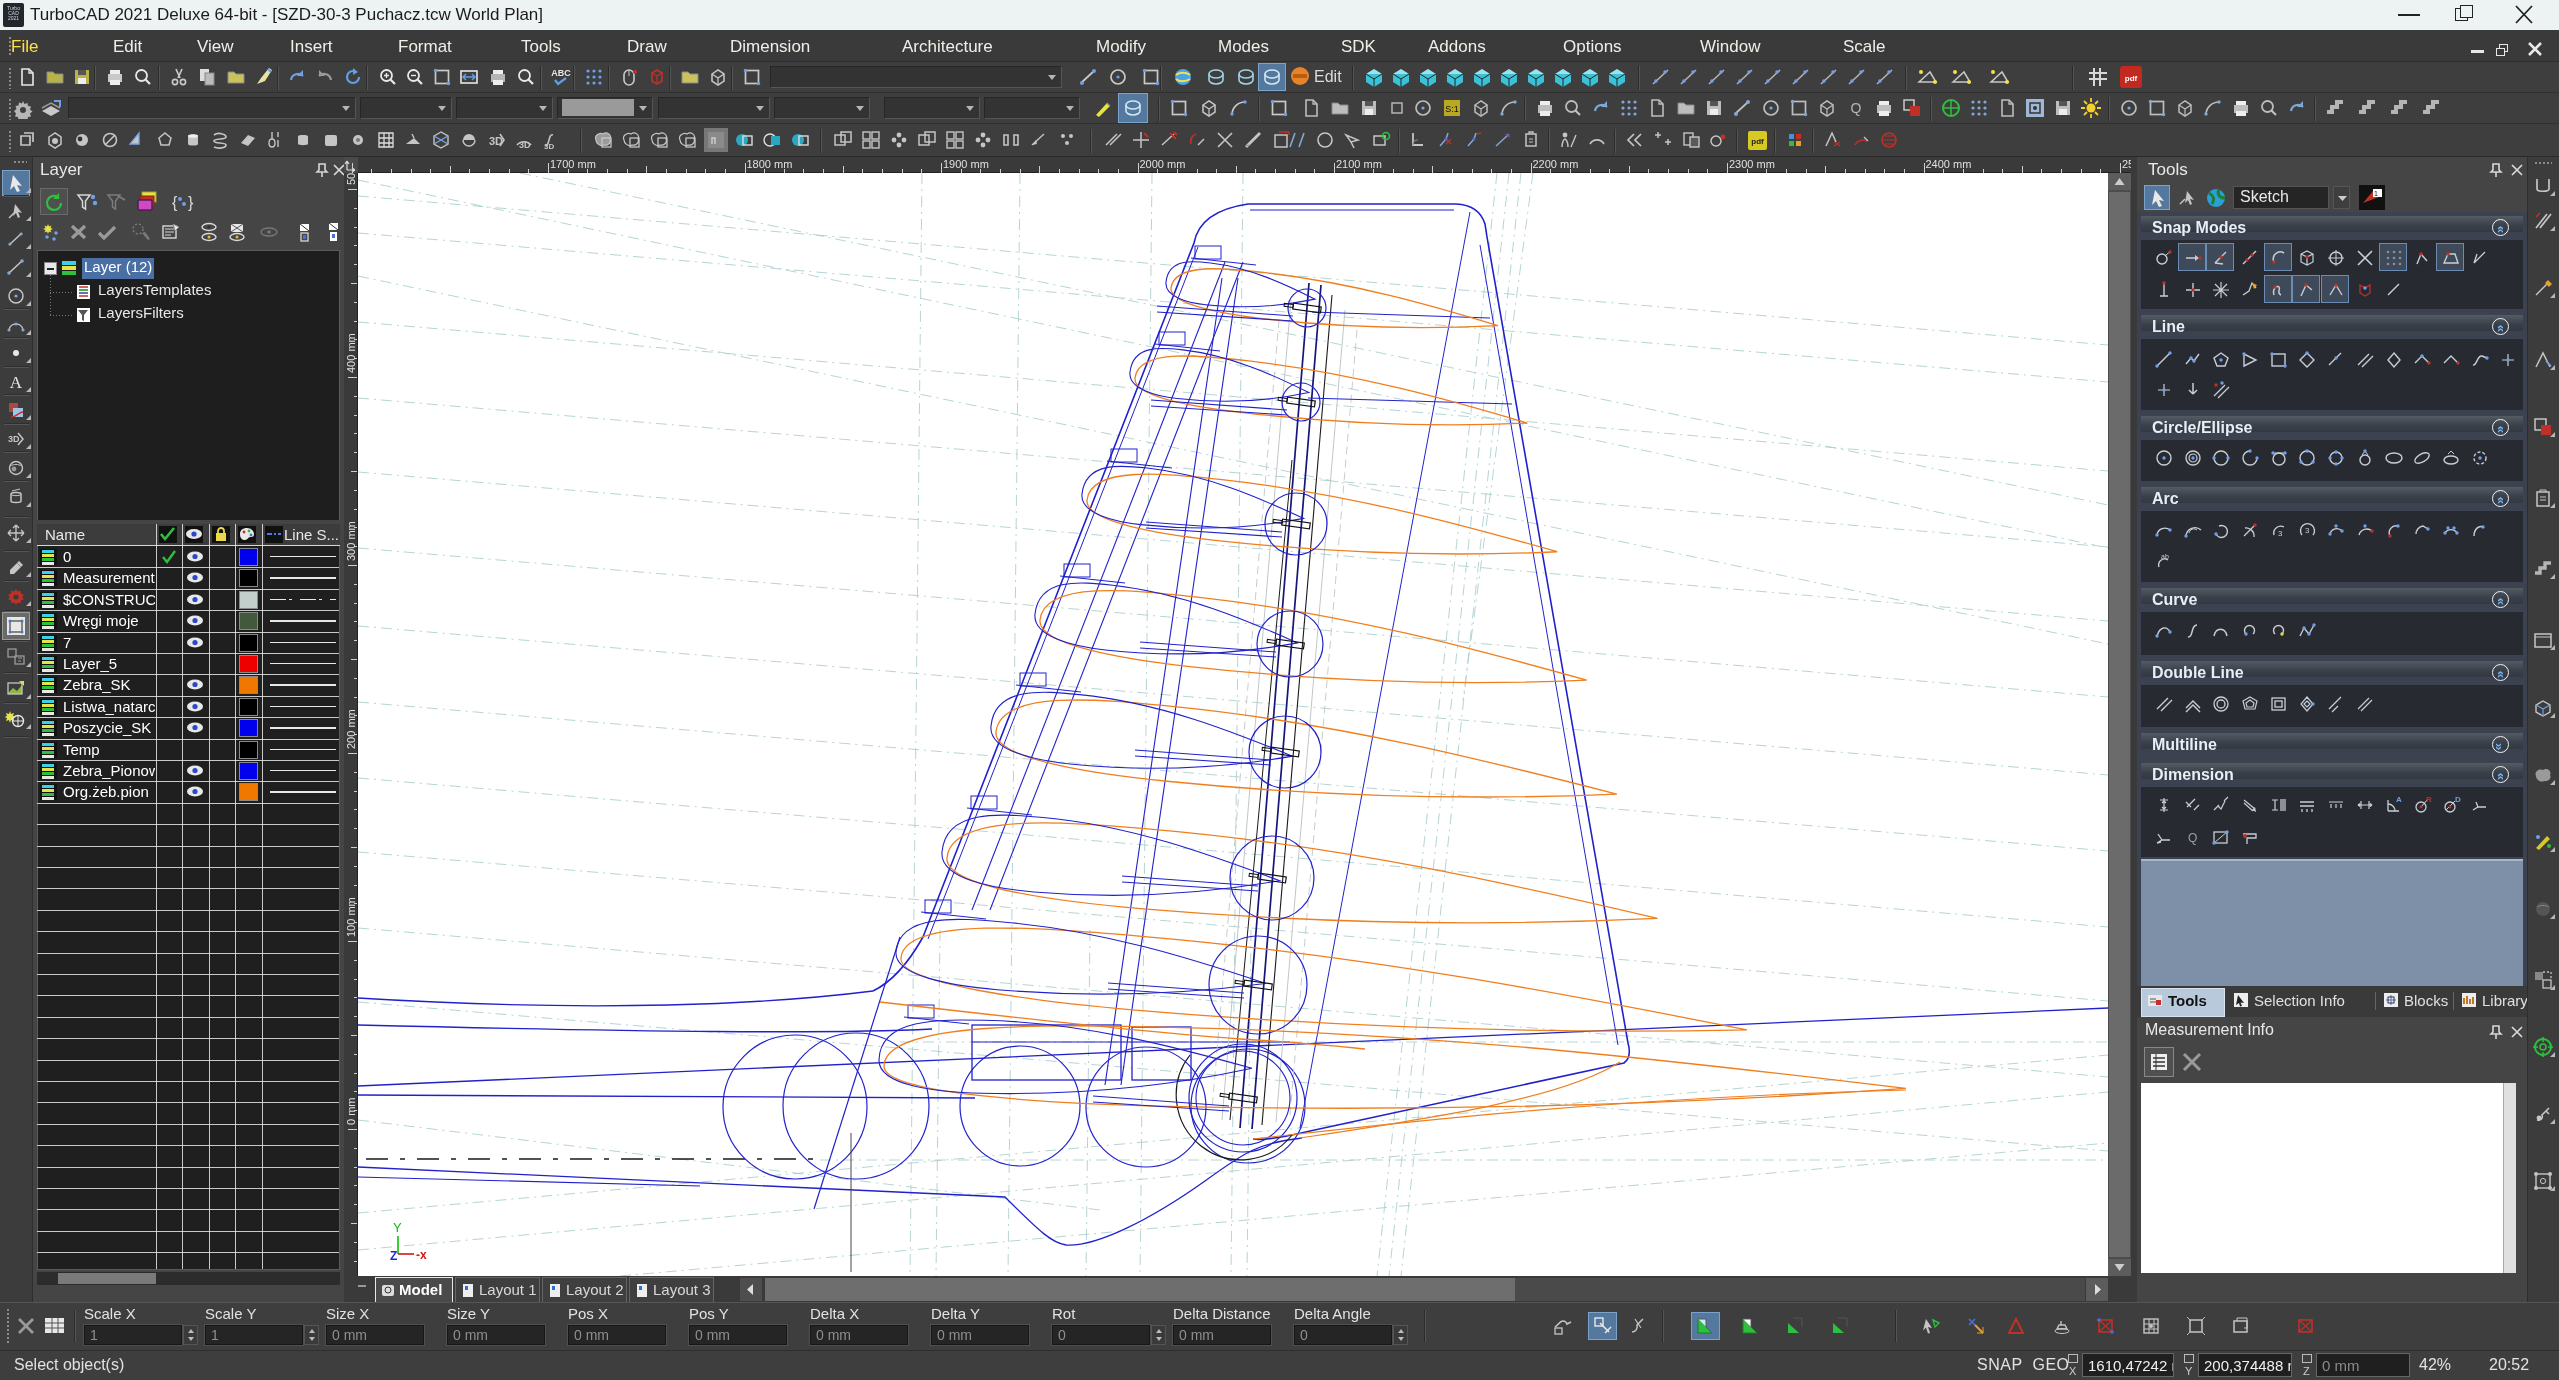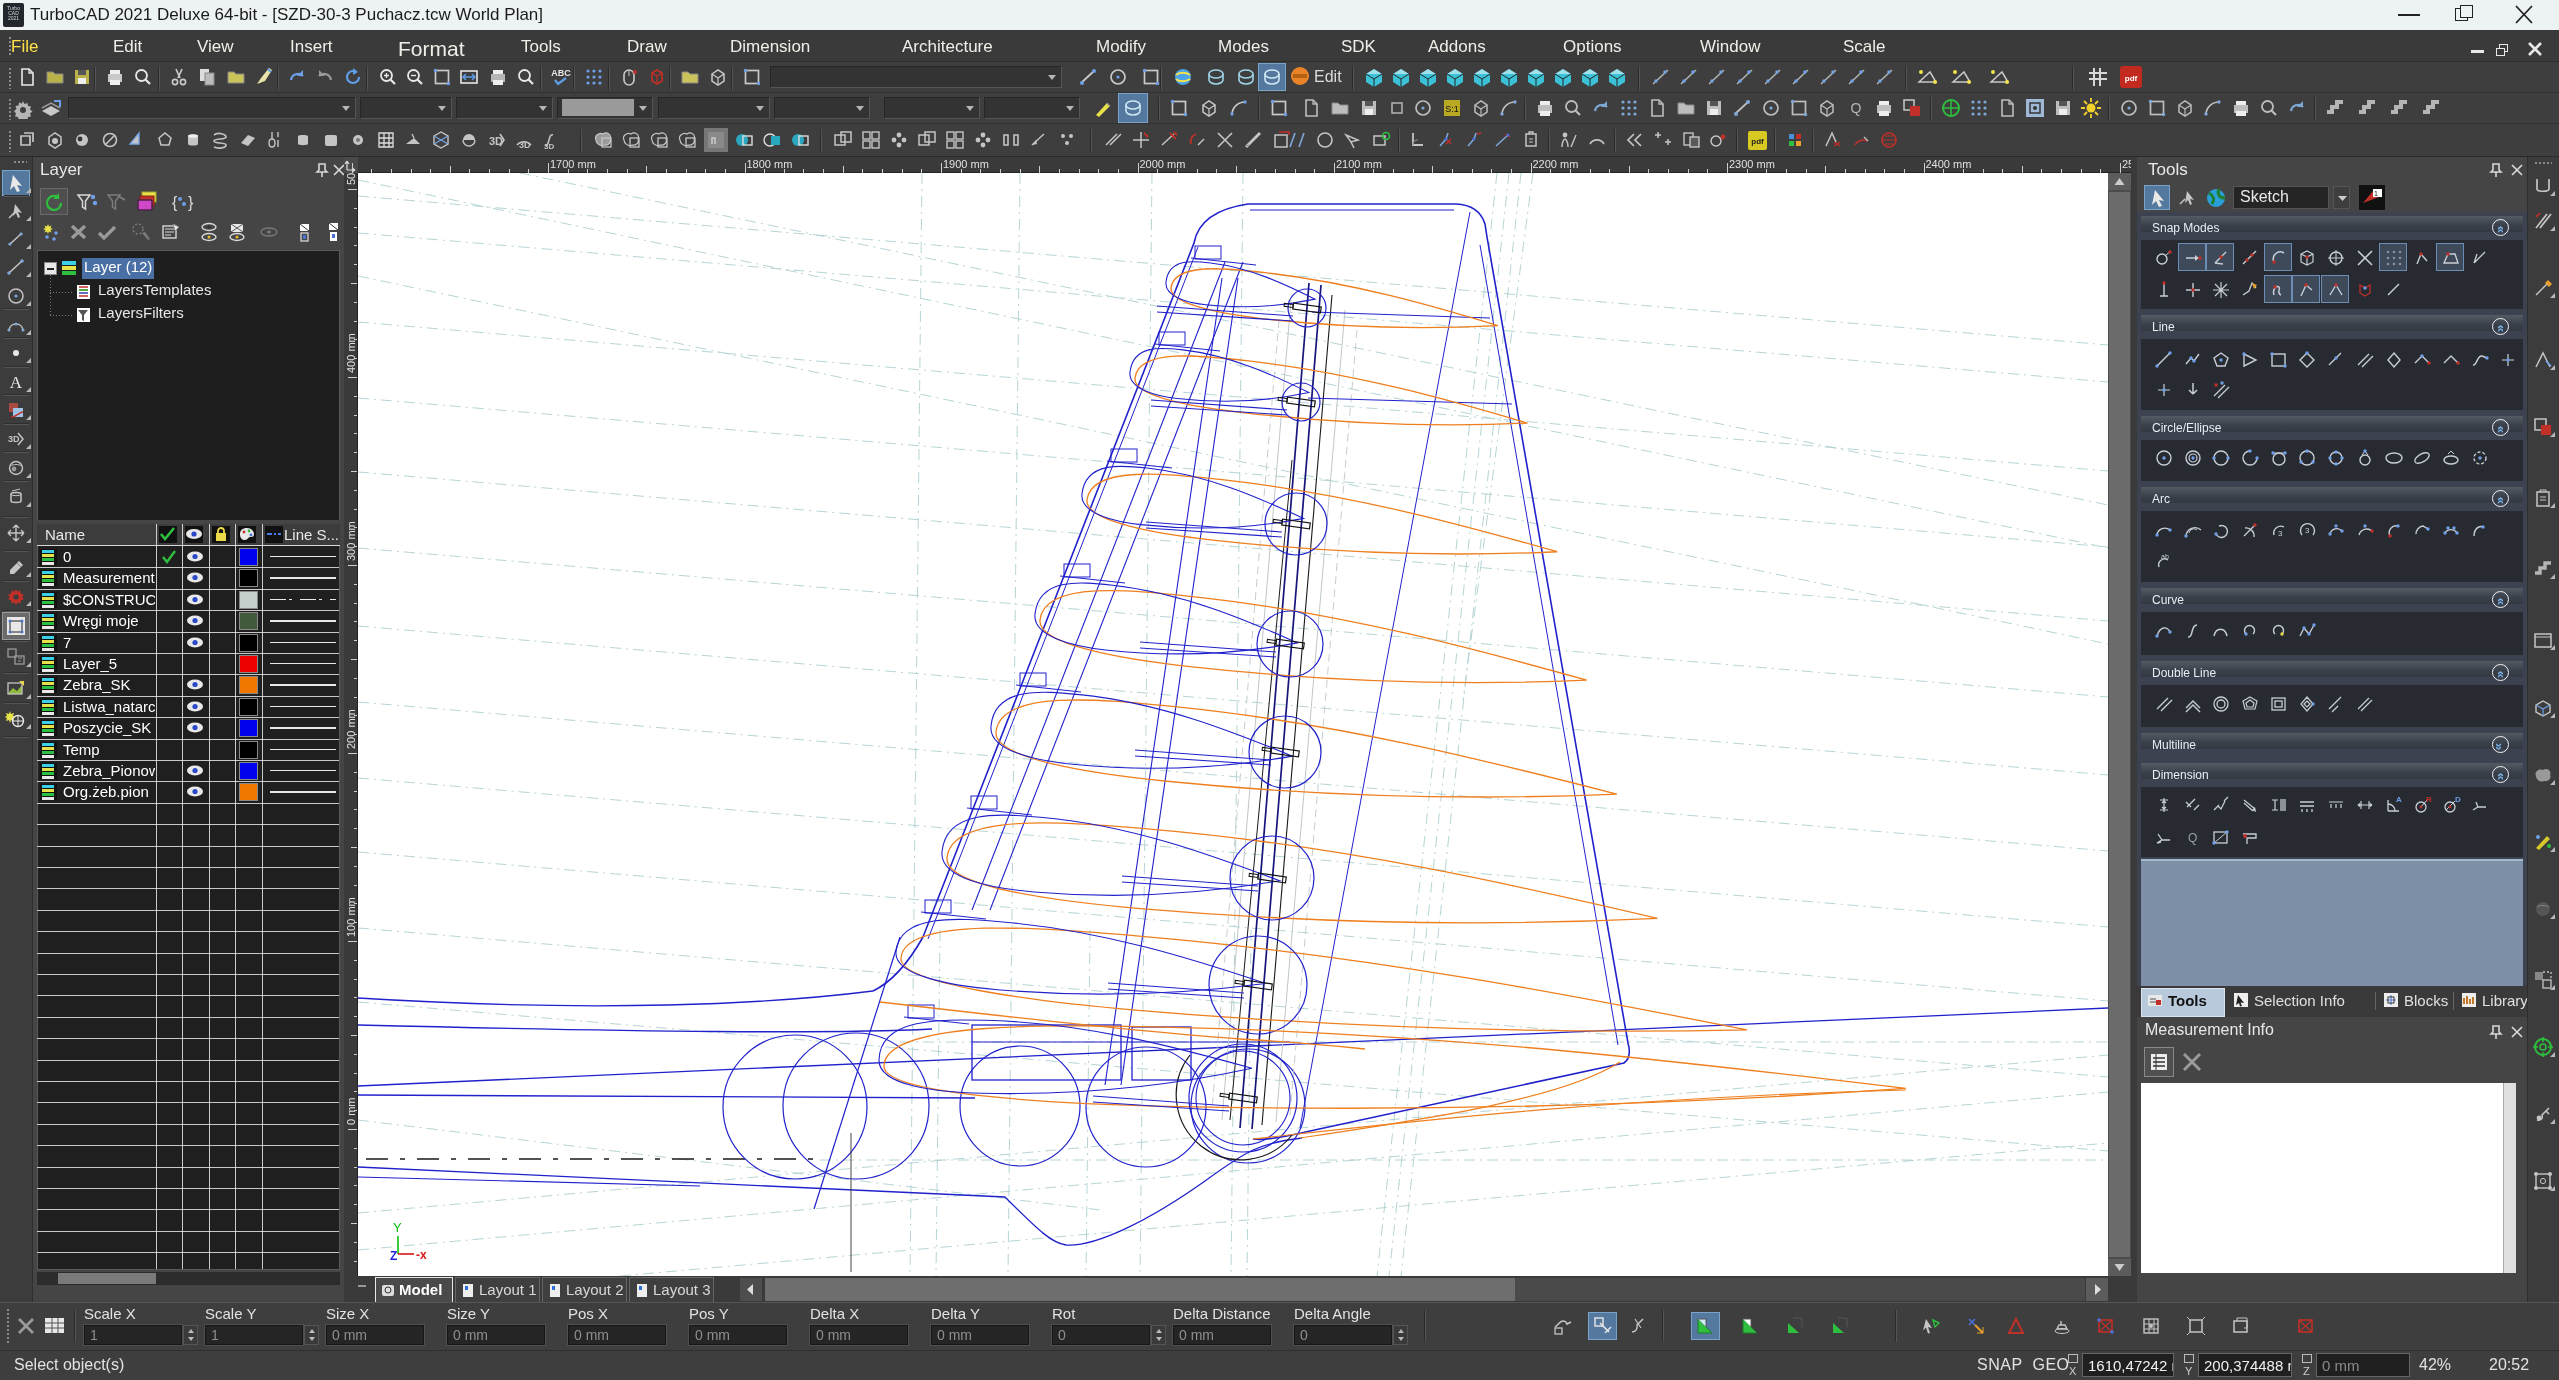--- a/index.html
+++ b/index.html
@@ -6,21 +6,21 @@
 .ab{position:absolute}
 .sep{position:absolute;width:1px;background:#2c2c2c;box-shadow:1px 0 0 #555}
 .grip{position:absolute;width:4px;background-image:radial-gradient(circle,#8a8a8a 1px,transparent 1.2px);background-size:4px 4px}
 .combo{position:absolute;background:#333;border:1px solid #262626;border-right-color:#555;border-bottom-color:#555;height:22px}
 .combo:after{content:"";position:absolute;right:5px;top:8px;border-left:4px solid transparent;border-right:4px solid transparent;border-top:5px solid #b5b5b5}
 .fld{position:absolute;background:#252525;border:1px solid #171717;box-shadow:0 0 0 1px #4f4f4f;color:#8f8f8f;font-size:14px;line-height:18px;padding-left:5px;height:20px}
 .lbl{position:absolute;color:#e2e2e2;font-size:15px;white-space:nowrap}
 .spin{position:absolute;width:15px;height:20px;background:#3a3a3a;border:1px solid #555}
 .spin:before{content:"";position:absolute;left:3.5px;top:3px;border-left:3.5px solid transparent;border-right:3.5px solid transparent;border-bottom:4px solid #bbb}
 .spin:after{content:"";position:absolute;left:3.5px;bottom:3px;border-left:3.5px solid transparent;border-right:3.5px solid transparent;border-top:4px solid #bbb}
-.sechead{position:absolute;left:4px;background:linear-gradient(#555b63,#3a404a 60%,#333841);color:#e8eef6;font-weight:normal;font-size:12px;line-height:24px;padding-left:11px;height:16px}
+.sechead{position:absolute;left:4px;background:linear-gradient(#555b63,#3a404a 60%,#333841);color:#e8eef6;font-weight:bold;font-size:16px;line-height:24px;padding-left:11px;height:16px}
 .secbody{position:absolute;left:4px;background:#272b31}
 </style></head><body>
 
 <div style="position:absolute;left:0px;top:0px;width:2559px;height:30px;background:#edf2f3"></div>
 <div style="position:absolute;left:3px;top:3px;width:21px;height:24px;background:#23272b;border-radius:2px">
     <div style="color:#cfd6dd;font-size:5px;text-align:center;padding-top:3px;line-height:5px">Turbo<br>CAD<br>2021</div>
   </div>
 <div style="position:absolute;left:30px;top:5px;width:1100px;height:22px;color:#1b1b1b;font-size:17px">TurboCAD 2021 Deluxe 64-bit - [SZD-30-3 Puchacz.tcw World Plan]</div>
 <div style="position:absolute;left:2398px;top:14px;width:22px;height:2px;background:#222"></div>
 <div style="position:absolute;left:2455px;top:8px;width:13px;height:13px;border:1.8px solid #222"></div>
@@ -29,21 +29,21 @@
     <svg width="24" height="22" viewBox="0 0 24 22" style="display:block">
       <path d="M4 2L20 19M20 2L4 19" stroke="#222" stroke-width="1.8"></path>
     </svg>
   </div>
 <div style="position:absolute;left:0px;top:30px;width:2559px;height:32px;background:#3a3a3a;border-bottom:1px solid #2e2e2e"></div>
 <div class="grip" style="left:8px;top:36px;height:20px"></div>
 <div style="position:absolute;left:11px;top:37px;width:150px;height:20px;color:#fde047;font-size:17px">File</div>
 <div style="position:absolute;left:113px;top:37px;width:150px;height:20px;color:#efefe8;font-size:17px">Edit</div>
 <div style="position:absolute;left:197px;top:37px;width:150px;height:20px;color:#efefe8;font-size:17px">View</div>
 <div style="position:absolute;left:290px;top:37px;width:150px;height:20px;color:#efefe8;font-size:17px">Insert</div>
-<div style="position:absolute;left:398px;top:37px;width:150px;height:20px;color:#efefe8;font-size:21px">Format</div>
+<div style="position:absolute;left:398px;top:37px;width:150px;height:20px;color:#efefe8;font-size:17px">Format</div>
 <div style="position:absolute;left:521px;top:37px;width:150px;height:20px;color:#efefe8;font-size:17px">Tools</div>
 <div style="position:absolute;left:627px;top:37px;width:150px;height:20px;color:#efefe8;font-size:17px">Draw</div>
 <div style="position:absolute;left:730px;top:37px;width:150px;height:20px;color:#efefe8;font-size:17px">Dimension</div>
 <div style="position:absolute;left:902px;top:37px;width:150px;height:20px;color:#efefe8;font-size:17px">Architecture</div>
 <div style="position:absolute;left:1096px;top:37px;width:150px;height:20px;color:#efefe8;font-size:17px">Modify</div>
 <div style="position:absolute;left:1218px;top:37px;width:150px;height:20px;color:#efefe8;font-size:17px">Modes</div>
 <div style="position:absolute;left:1341px;top:37px;width:150px;height:20px;color:#efefe8;font-size:17px">SDK</div>
 <div style="position:absolute;left:1428px;top:37px;width:150px;height:20px;color:#efefe8;font-size:17px">Addons</div>
 <div style="position:absolute;left:1563px;top:37px;width:150px;height:20px;color:#efefe8;font-size:17px">Options</div>
 <div style="position:absolute;left:1700px;top:37px;width:150px;height:20px;color:#efefe8;font-size:17px">Window</div>

